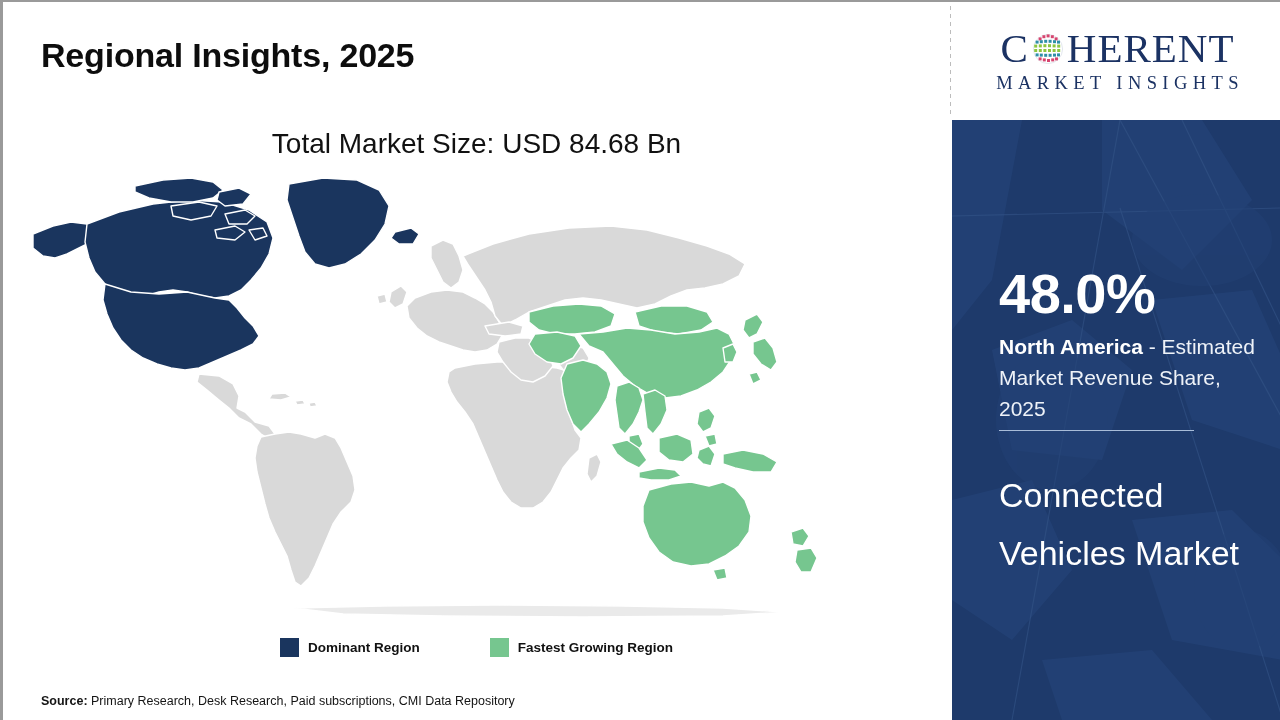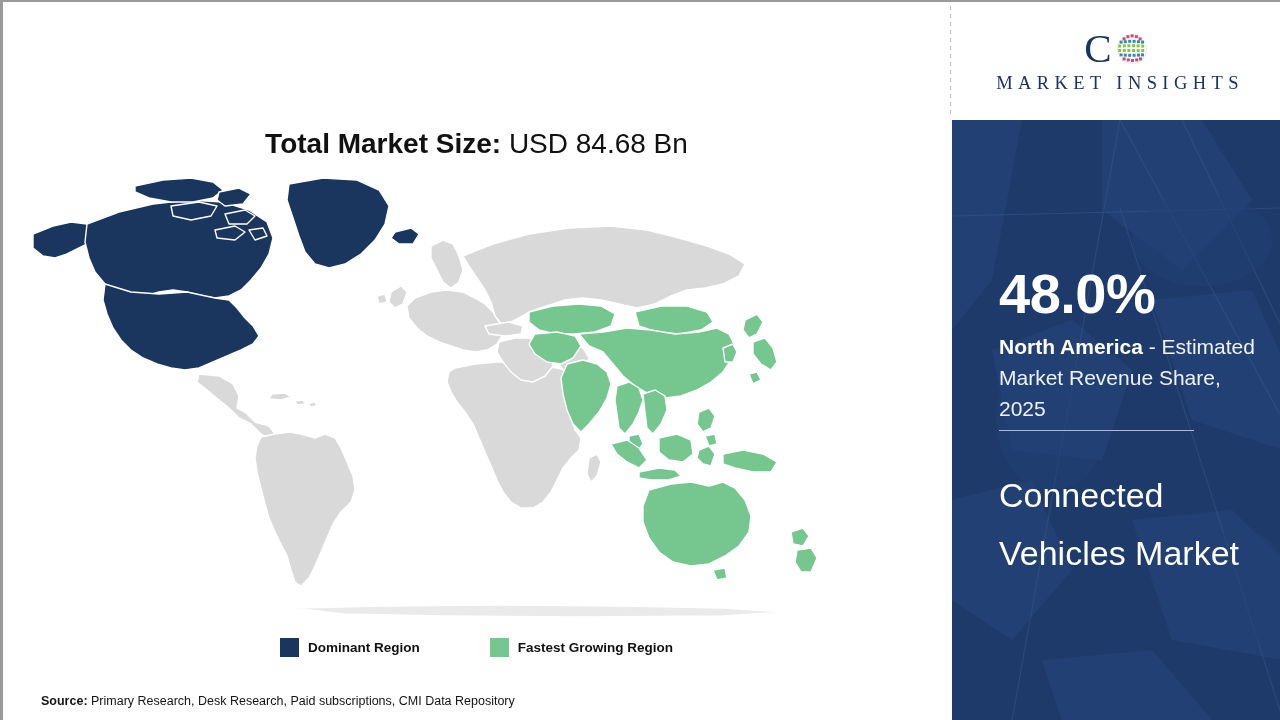--- a/index.html
+++ b/index.html
@@ -42,21 +42,21 @@
 
   #market-size {
     position: absolute;
     left: 0; top: 126px;
     width: 947px;
     text-align: center;
     font-size: 28px;
     color: #111111;
     white-space: nowrap;
   }
-  #market-size .label { font-weight: 700; }
+  #market-size .label { font-weight: 400; }
   #market-size .value { font-weight: 400; }
 
   
   #map-wrap {
     position: absolute;
     left: 20px; top: 170px;
     width: 900px; height: 450px;
   }
   #world-map { display:block; width: 100%; height: 100%; }
 
@@ -187,20 +187,21 @@
     line-height: 1.7;
   }
 </style>
 </head>
 <body>
 
 <div id="page">
 
   <div id="left-pane">
 
+    <div id="page-title">Regional Insights, 2025</div>
 
     <div id="market-size">
       <span class="label">Total Market Size: </span><span class="value">USD 84.68 Bn</span>
     </div>
 
     <div id="map-wrap">
       <svg id="world-map" viewBox="0 0 900 450" xmlns="http://www.w3.org/2000/svg">
         <g stroke="#ffffff" stroke-width="1.4" stroke-linejoin="round">
 
           <g fill="#d9d9d9">
@@ -374,20 +375,21 @@
 
             <g fill="#d6456f">
               <rect x="8.6" y="26.4" width="3" height="3"></rect>
                 <rect x="12.8" y="27.4" width="3" height="3"></rect>
               <rect x="17" y="28" width="3" height="3"></rect>
                 <rect x="21.2" y="27.4" width="3" height="3"></rect>
               <rect x="25" y="26.4" width="3" height="3"></rect>
             </g>
           </g>
         </svg>
+        <span>HERENT</span>
       </div>
       <div id="logo-sub">MARKET INSIGHTS</div>
     </div>
 
     <div id="stat-panel">
       <svg id="panel-texture" viewBox="0 0 331 600" preserveAspectRatio="none">
         <rect x="0" y="0" width="331" height="600" fill="#1e3a6b"></rect>
         <g fill="#2a4c84" opacity="0.75">
           <path d="M0 0 L70 0 L40 160 L0 210 Z"></path>
           <path d="M150 0 L250 0 L300 80 L230 150 L150 90 Z"></path>

